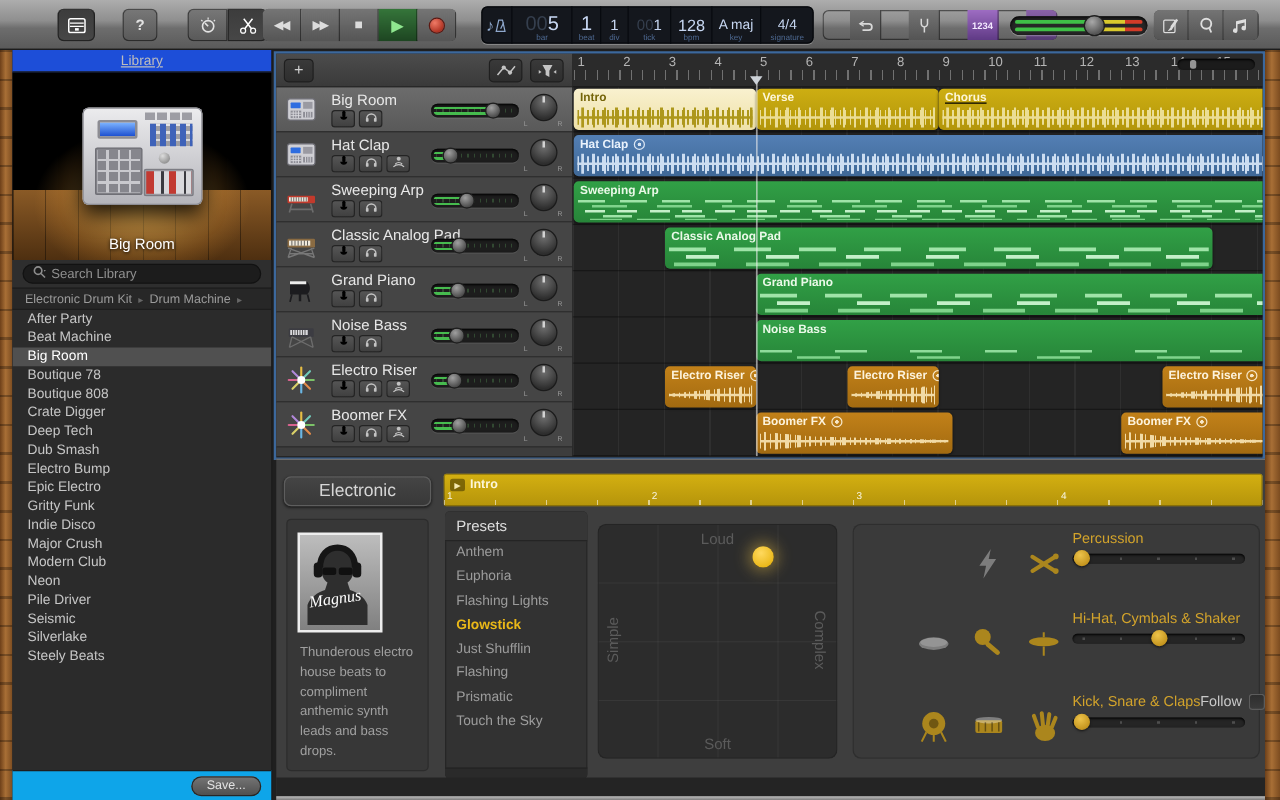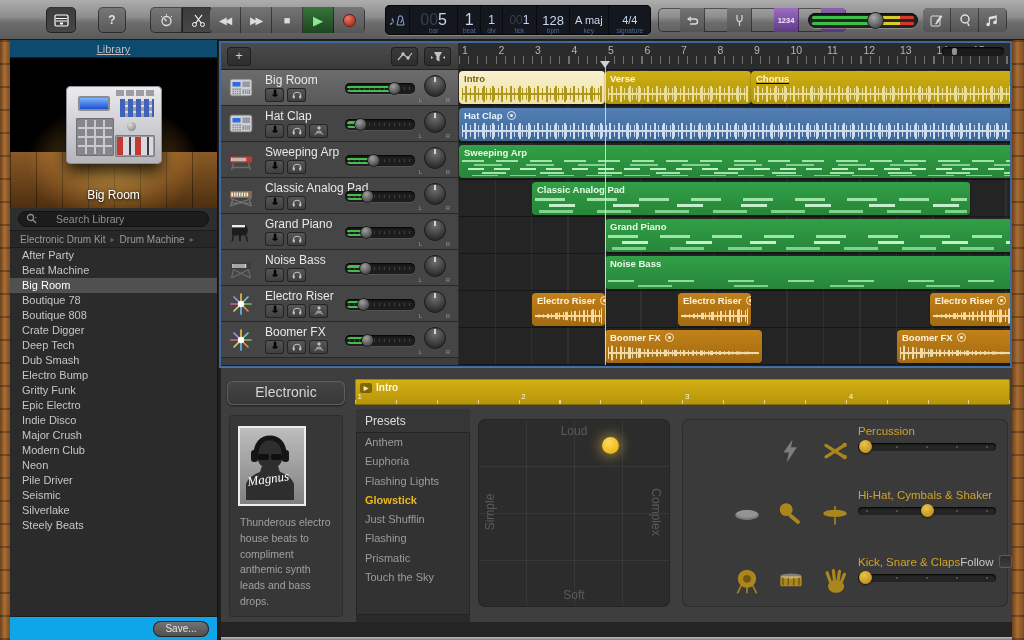--- a/index.html
+++ b/index.html
@@ -48,21 +48,21 @@
     background:linear-gradient(#747474,#545454);border-right:1px solid rgba(0,0,0,.4);font-size:12px;}
 
   
   .wood{position:absolute;top:40px;bottom:0;background:
     repeating-linear-gradient(180deg,rgba(0,0,0,.28) 0 2px,transparent 2px 23px),
     linear-gradient(90deg,#6e4019,#a86f36 45%,#7c4c20);}
   .wood.l{left:0;width:10px;} .wood.r{left:1012px;width:12px;}
 
   
   .library{position:absolute;left:10px;top:40px;width:208px;height:600px;background:#2e2e2e;border-right:1px solid #141414;}
-  .lib-header{height:18px;background:#0c4a6e;border-bottom:1px solid #1b1b1b;color:#bdbdbd;font-size:11px;
+  .lib-header{height:18px;background:#1d4ed8;border-bottom:1px solid #1b1b1b;color:#bdbdbd;font-size:11px;
     text-align:center;line-height:18px;text-decoration:underline;}
   .stage{position:absolute;left:0;top:18px;width:100%;height:150px;background:#000;overflow:hidden;}
   .stage-floor{position:absolute;left:0;right:0;bottom:0;height:56px;
     background:repeating-linear-gradient(90deg,rgba(0,0,0,.4) 0 1px,transparent 1px 26px),linear-gradient(#8a5a26,#4e2f10);}
   .stage-light{position:absolute;inset:0;background:radial-gradient(ellipse 120px 85px at 50% 70%,rgba(255,205,100,.55),rgba(255,170,60,.14) 55%,transparent 72%);}
   .dm{position:absolute;left:50%;top:28px;transform:translateX(-50%);width:96px;height:78px;border-radius:5px;
     background:linear-gradient(#ececee,#b4b4ba);box-shadow:0 8px 16px rgba(0,0,0,.8),inset 0 0 0 1px #8d8d94;}
   .dm-screen{position:absolute;left:12px;top:10px;width:32px;height:15px;border:2px solid #8c8c93;border-radius:2px;
     background:linear-gradient(#7db4ff,#1c4fd0);}
   .dm-toprow{position:absolute;right:6px;top:4px;width:40px;height:6px;
@@ -74,21 +74,21 @@
   .dm-pads::after{content:"";position:absolute;inset:2px;
     background:repeating-linear-gradient(90deg,transparent 0 7px,#c9c9ce 7px 9px),repeating-linear-gradient(0deg,transparent 0 7px,#c9c9ce 7px 9px);}
   .dm-knob{position:absolute;right:26px;top:36px;width:9px;height:9px;border-radius:50%;background:radial-gradient(circle at 35% 30%,#ddd,#777);}
   .dm-lower{position:absolute;right:7px;bottom:7px;width:40px;height:22px;border-radius:2px;background:#9a9aa1;
     box-shadow:inset 0 0 0 1px #7c7c83;}
   .dm-lower::after{content:"";position:absolute;inset:2px;
     background:repeating-linear-gradient(90deg,#c23a32 0 6px,#d9d9dd 6px 12px,#3a3a40 12px 14px,#d9d9dd 14px 18px);}
   .stage-caption{position:absolute;left:0;bottom:6px;width:100%;text-align:center;color:#fff;font-size:12px;text-shadow:0 1px 3px #000;}
   .lib-search{position:absolute;left:0;top:168px;width:100%;height:22px;background:#2e2e2e;display:flex;align-items:center;padding:0 8px;}
   .search-pill{flex:1;height:16px;border-radius:8px;background:#1c1c1c;border:1px solid #121212;display:flex;align-items:center;
-    gap:19px;padding:0 7px;color:#909090;font-size:10.5px;}
+    gap:4px;padding:0 7px;color:#909090;font-size:10.5px;}
   .lib-crumb{position:absolute;left:0;top:190px;width:100%;height:18px;background:#272727;border-top:1px solid #1d1d1d;border-bottom:1px solid #1d1d1d;
     display:flex;align-items:center;gap:5px;padding:0 10px;font-size:10px;color:#9b9b9b;}
   .crumb-sep{color:#666;font-size:8px;}
   .lib-list{position:absolute;left:0;top:208px;width:100%;height:368px;overflow:hidden;background:#2b2b2b;}
   .lib-item{height:15px;line-height:15px;padding-left:12px;font-size:11px;color:#c6c6c6;white-space:nowrap;}
   .lib-item.sel{background:#505050;color:#fff;}
   .lib-footer{position:absolute;left:0;bottom:0;width:100%;height:24px;background:#0ea5e9;border-top:1px solid #1e1e1e;}
   .save-btn{position:absolute;right:8px;top:4px;width:56px;height:16px;border-radius:8px;background:linear-gradient(#767676,#4d4d4d);
     box-shadow:inset 0 0 0 1px #262626;color:#e3e3e3;font-size:10px;text-align:center;line-height:16px;}
 
@@ -407,22 +407,22 @@
     <div class="lib-list" id="lib-list">
         <div class="lib-item">After Party</div>
         <div class="lib-item">Beat Machine</div>
         <div class="lib-item sel">Big Room</div>
         <div class="lib-item">Boutique 78</div>
         <div class="lib-item">Boutique 808</div>
         <div class="lib-item">Crate Digger</div>
         <div class="lib-item">Deep Tech</div>
         <div class="lib-item">Dub Smash</div>
         <div class="lib-item">Electro Bump</div>
+        <div class="lib-item">Epic Electro</div>
         <div class="lib-item">Gritty Funk</div>
-        <div class="lib-item">Epic Electro</div>
         <div class="lib-item">Indie Disco</div>
         <div class="lib-item">Major Crush</div>
         <div class="lib-item">Modern Club</div>
         <div class="lib-item">Neon</div>
         <div class="lib-item">Pile Driver</div>
         <div class="lib-item">Seismic</div>
         <div class="lib-item">Silverlake</div>
         <div class="lib-item">Steely Beats</div>
       </div>
     <div class="lib-footer">

